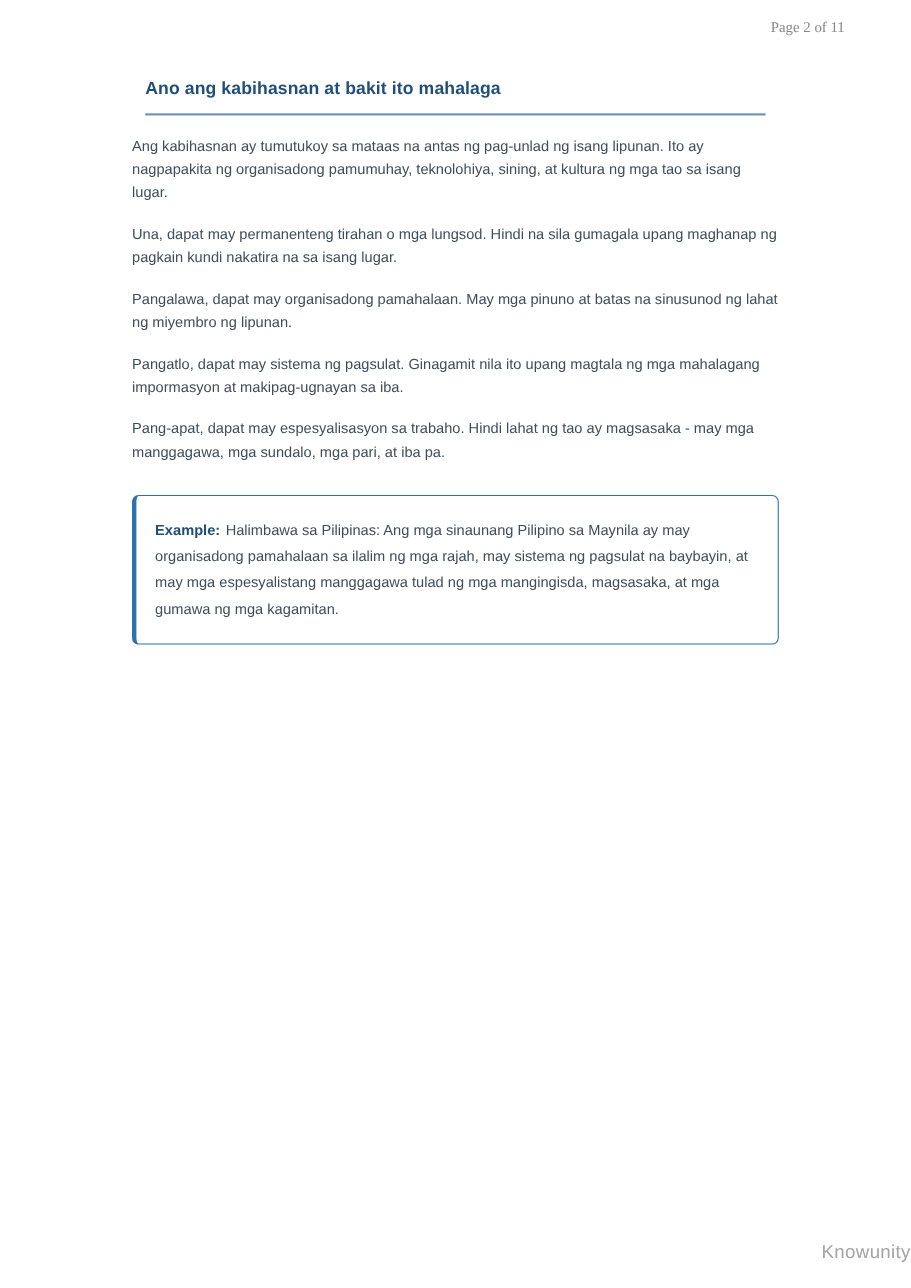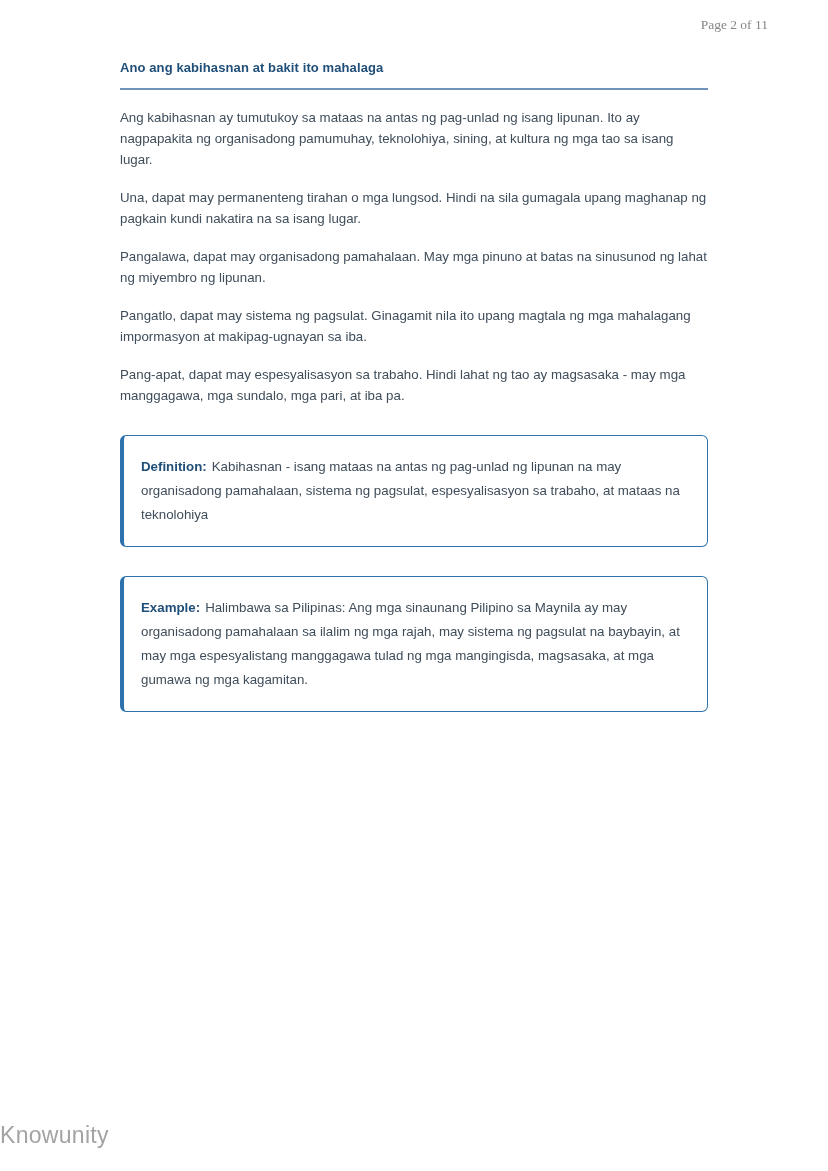--- a/index.html
+++ b/index.html
@@ -28,23 +28,23 @@
     font-size: 13.5px;
     color: var(--header-grey, #868686);
   }
   .content {
     position: absolute;
     left: 120px;
     top: 54px;
     width: 588px;
   }
   .section-heading {
-    margin: 0;
+    margin: 12px;
     padding: 6px 0 13px 0;
-    font-size: 13px;
+    font-size: 16px;
     font-weight: bold;
     color: var(--heading-blue, #1f4e79);
     border-bottom: 2px solid var(--rule-blue, #6f94bc);
     letter-spacing: 0.1px;
   }
   .section-heading.not-first {
     margin-top: 13px;
   }
   .body-par {
     margin: 17px 0;
@@ -70,22 +70,22 @@
   .callout-label {
     font-weight: bold;
     color: var(--heading-blue, #1f4e79);
     margin-right: 5px;
   }
   .page-footer {
     position: absolute;
     bottom: 22px;
     left: 0;
     width: 100%;
-    text-align: left;
-    font-size: 23px;
+    text-align: right;
+    font-size: 17px;
     letter-spacing: 0.3px;
     color: var(--footer-grey, #a3a3a3);
   }
 </style>
 </head>
 <body>
 
 <div class="page">
 
   <div class="page-header">Page 2 of 11</div>
@@ -100,25 +100,20 @@
 
     <p class="body-par">Una, dapat may permanenteng tirahan o mga lungsod. Hindi na sila gumagala upang maghanap ng pagkain kundi nakatira na sa isang lugar.</p>
 
     <p class="body-par">Pangalawa, dapat may organisadong pamahalaan. May mga pinuno at batas na sinusunod ng lahat ng miyembro ng lipunan.</p>
 
     <p class="body-par">Pangatlo, dapat may sistema ng pagsulat. Ginagamit nila ito upang magtala ng mga mahalagang impormasyon at makipag-ugnayan sa iba.</p>
 
     <p class="body-par">Pang-apat, dapat may espesyalisasyon sa trabaho. Hindi lahat ng tao ay magsasaka - may mga manggagawa, mga sundalo, mga pari, at iba pa.</p>
 
 
-    <div class="callout">
-      <p class="callout-text">
-        <strong class="callout-label">Definition:</strong><span>Kabihasnan - isang mataas na antas ng pag-unlad ng lipunan na may organisadong pamahalaan, sistema ng pagsulat, espesyalisasyon sa trabaho, at mataas na teknolohiya</span>
-      </p>
-    </div>
 
     <div class="callout">
       <p class="callout-text">
         <strong class="callout-label">Example:</strong><span>Halimbawa sa Pilipinas: Ang mga sinaunang Pilipino sa Maynila ay may organisadong pamahalaan sa ilalim ng mga rajah, may sistema ng pagsulat na baybayin, at may mga espesyalistang manggagawa tulad ng mga mangingisda, magsasaka, at mga gumawa ng mga kagamitan.</span>
       </p>
     </div>
 
   </main>
 
   <footer class="page-footer">Knowunity</footer>

